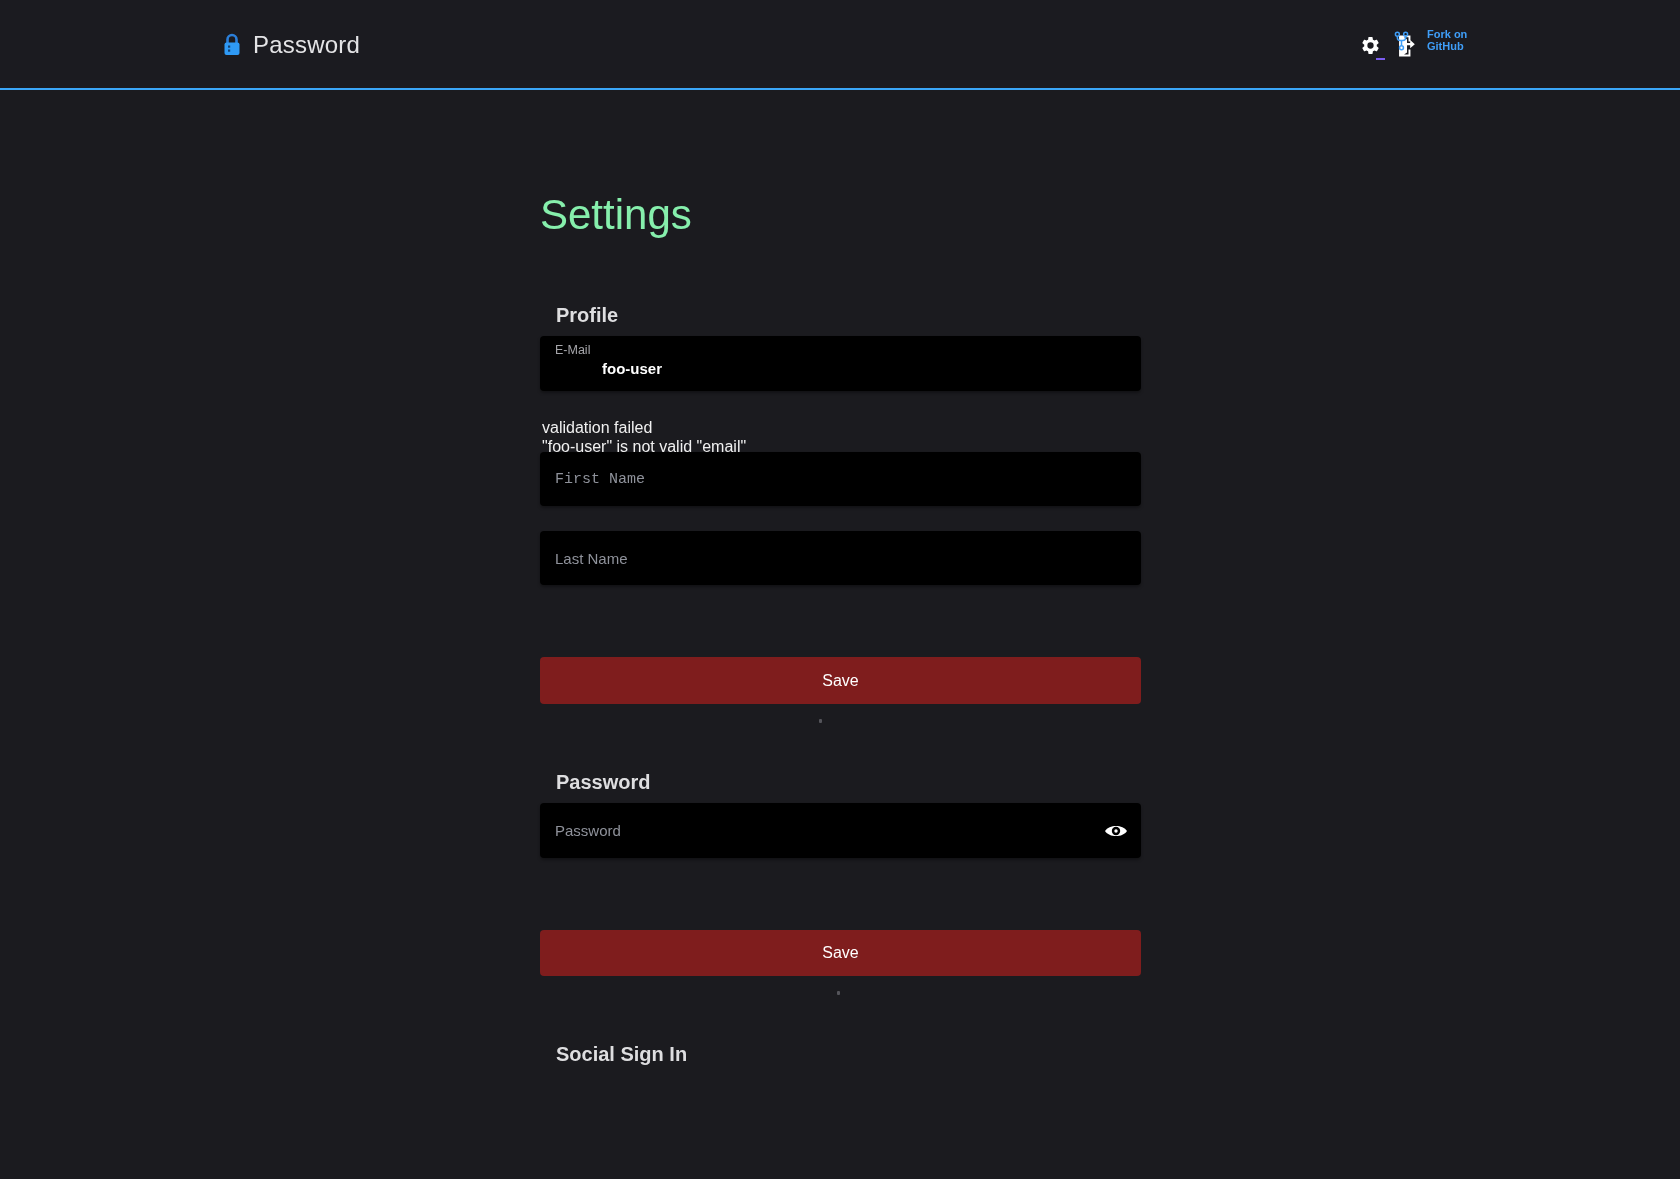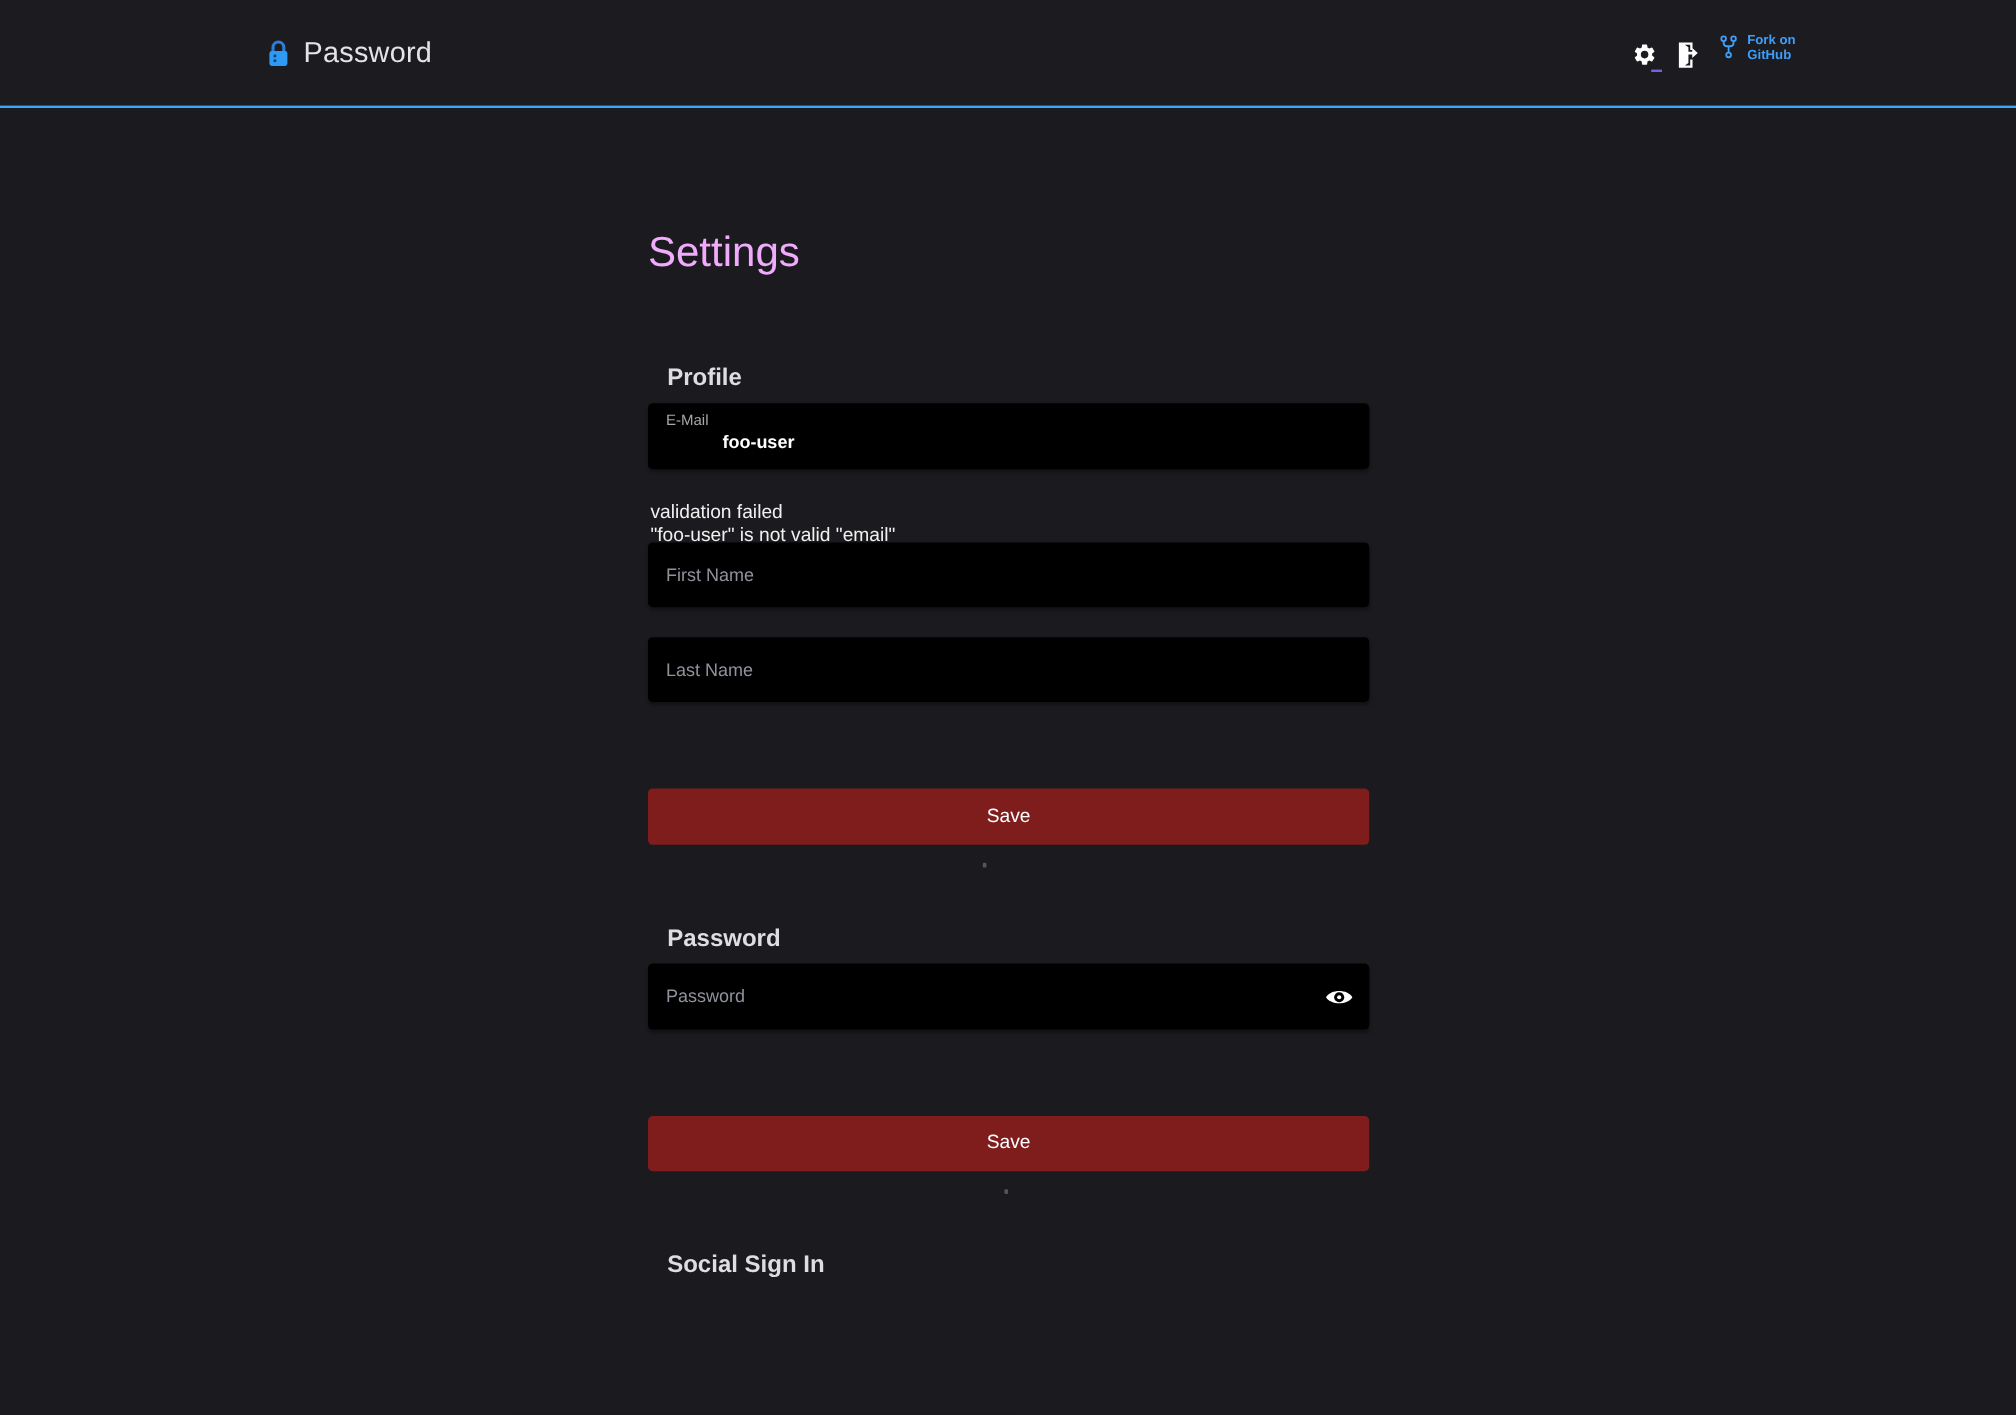--- a/index.html
+++ b/index.html
@@ -25,51 +25,51 @@
     position:absolute; background:transparent; border:none; padding:0; margin:0;
     cursor:pointer; display:flex; align-items:center; justify-content:center;
   }
   .gear-btn   { left:1358px; top:33px; width:24px; height:24px; }
   .logout-btn { left:1394px; top:32px; width:24px; height:26px; }
   .gear-underline {
     position:absolute; left:1376px; top:58px; width:9px; height:2px;
     background:#7b5cf0;
   }
   .fork-link {
-    position:absolute; left:1433px; top:28px; display:flex; align-items:flex-start;
-    gap:8px; text-decoration:none; color:#3f9ef8; cursor:pointer;
+    position:absolute; left:1394px; top:28px; display:flex; align-items:flex-end;
+    gap:18px; text-decoration:none; color:#3f9ef8; cursor:pointer;
   }
   .fork-text { font-size:11px; line-height:12px; font-weight:bold; color:#3f9ef8; }
 
   
   .content { position:absolute; left:540px; top:0; width:601px; height:1179px; }
 
   .page-title {
     position:absolute; top:191px; left:0; margin:0;
-    font-size:35px; font-weight:400; color:#f0abfc;
+    font-size:42px; font-weight:400; color:#86efac;
   }
   .section-heading {
     position:absolute; left:0; margin:16px;
     font-size:20px; font-weight:700; color:#dedee0;
   }
   .heading-profile  { top:288px; }
   .heading-password { top:755px; }
   .heading-social   { top:1027px; }
 
   .input-box {
     background:#000; border:none; border-radius:4px;
     box-shadow:0 2px 3px rgba(0,0,0,.35);
   }
   .text-input {
     position:absolute; left:0; width:601px; height:54px; padding:0 15px;
     color:#fff; font-size:15px; font-family:"Liberation Sans", sans-serif;
     outline:none;
   }
   .text-input::placeholder { color:#8f929b; opacity:1; }
-  .first-name-input { top:452px; }
+  .first-name-input { top:452px;font-family:Liberation Mono, monospace; }
   .last-name-input  { top:531px; }
 
   .email-box {
     position:absolute; top:336px; left:0; width:601px; height:55px;
     padding:7px 15px 4px;
   }
   .email-label { display:block; font-size:12.5px; color:#a6a6ab; line-height:15px; }
   .email-input {
     display:block; width:100%; background:transparent; border:none; outline:none;
     color:#fff; font-size:15px; font-weight:bold; padding:0; margin-top:2px;

